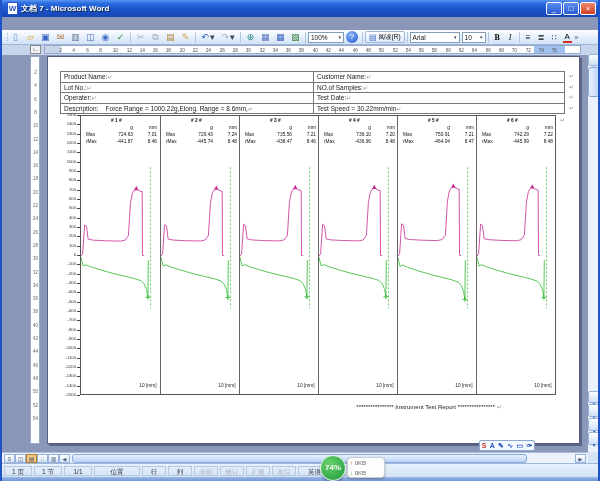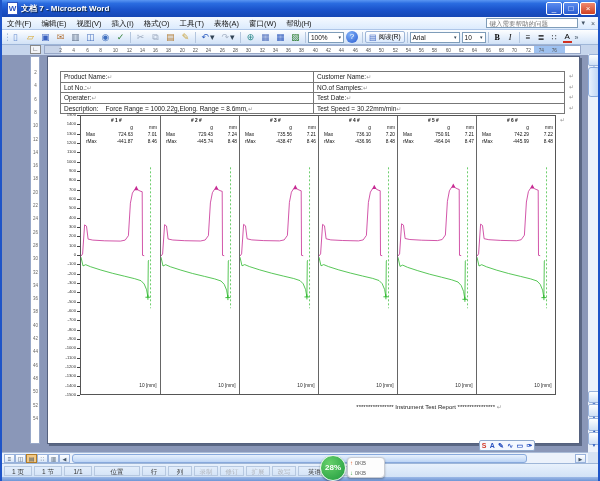--- a/index.html
+++ b/index.html
@@ -135,36 +135,20 @@
   <div id="titlebar">
     <span id="tb-icon">W</span>
     <span id="tb-title">文档 7 - Microsoft Word</span>
     <span id="tb-btns">
         <span class="wbtn">_</span>
         <span class="wbtn">□</span>
         <span class="wbtn close">×</span>
       </span>
   </div>
 
-  <div id="menubar">
-    <span id="menu-items" style="display:flex">
-        <span class="mi">文件(F)</span>
-        <span class="mi">编辑(E)</span>
-        <span class="mi">视图(V)</span>
-        <span class="mi">插入(I)</span>
-        <span class="mi">格式(O)</span>
-        <span class="mi">工具(T)</span>
-        <span class="mi">表格(A)</span>
-        <span class="mi">窗口(W)</span>
-        <span class="mi">帮助(H)</span>
-      </span>
-    <input id="helpbox" readonly="" placeholder="键入需要帮助的问题" style="">
-    <span class="mbx">▾</span>
-    <span class="mbx">×</span>
-  </div>
 
   <div id="toolbar">
       <span class="grip">⋮</span>
       <span class="tbtn">
         <span style="color: rgb(106, 143, 208);">▯</span>
       </span>
       <span class="tbtn">
         <span style="color: rgb(216, 160, 24);">▱</span>
       </span>
       <span class="tbtn">
@@ -556,21 +540,21 @@
       <span class="sitem" style="width: 24px;">列</span>
       <span class="sitem dim" style="width: 24px;">录制</span>
       <span class="sitem dim" style="width: 24px;">修订</span>
       <span class="sitem dim" style="width: 24px;">扩展</span>
       <span class="sitem dim" style="width: 24px;">改写</span>
       <span class="sitem" style="width: 52px;">英语 (美国)</span>
       <span id="bookicon"></span>
     </div>
   <div id="bottomstrip"></div>
 
-  <div id="speedball">28%</div>
+  <div id="speedball">74%</div>
   <div id="speedpill">
     <div><span class="u">↑</span> <span class="v">0KB</span></div>
     <div><span class="d">↓</span> <span class="v">0KB</span></div>
   </div>
   <div id="anno">
       <span style="color: rgb(210, 58, 42);">S</span>
       <span style="color: rgb(42, 82, 192);">A</span>
       <span style="color: rgb(42, 82, 192);">✎</span>
       <span style="color: rgb(42, 82, 192);">∿</span>
       <span style="color: rgb(42, 82, 192);">▭</span>

